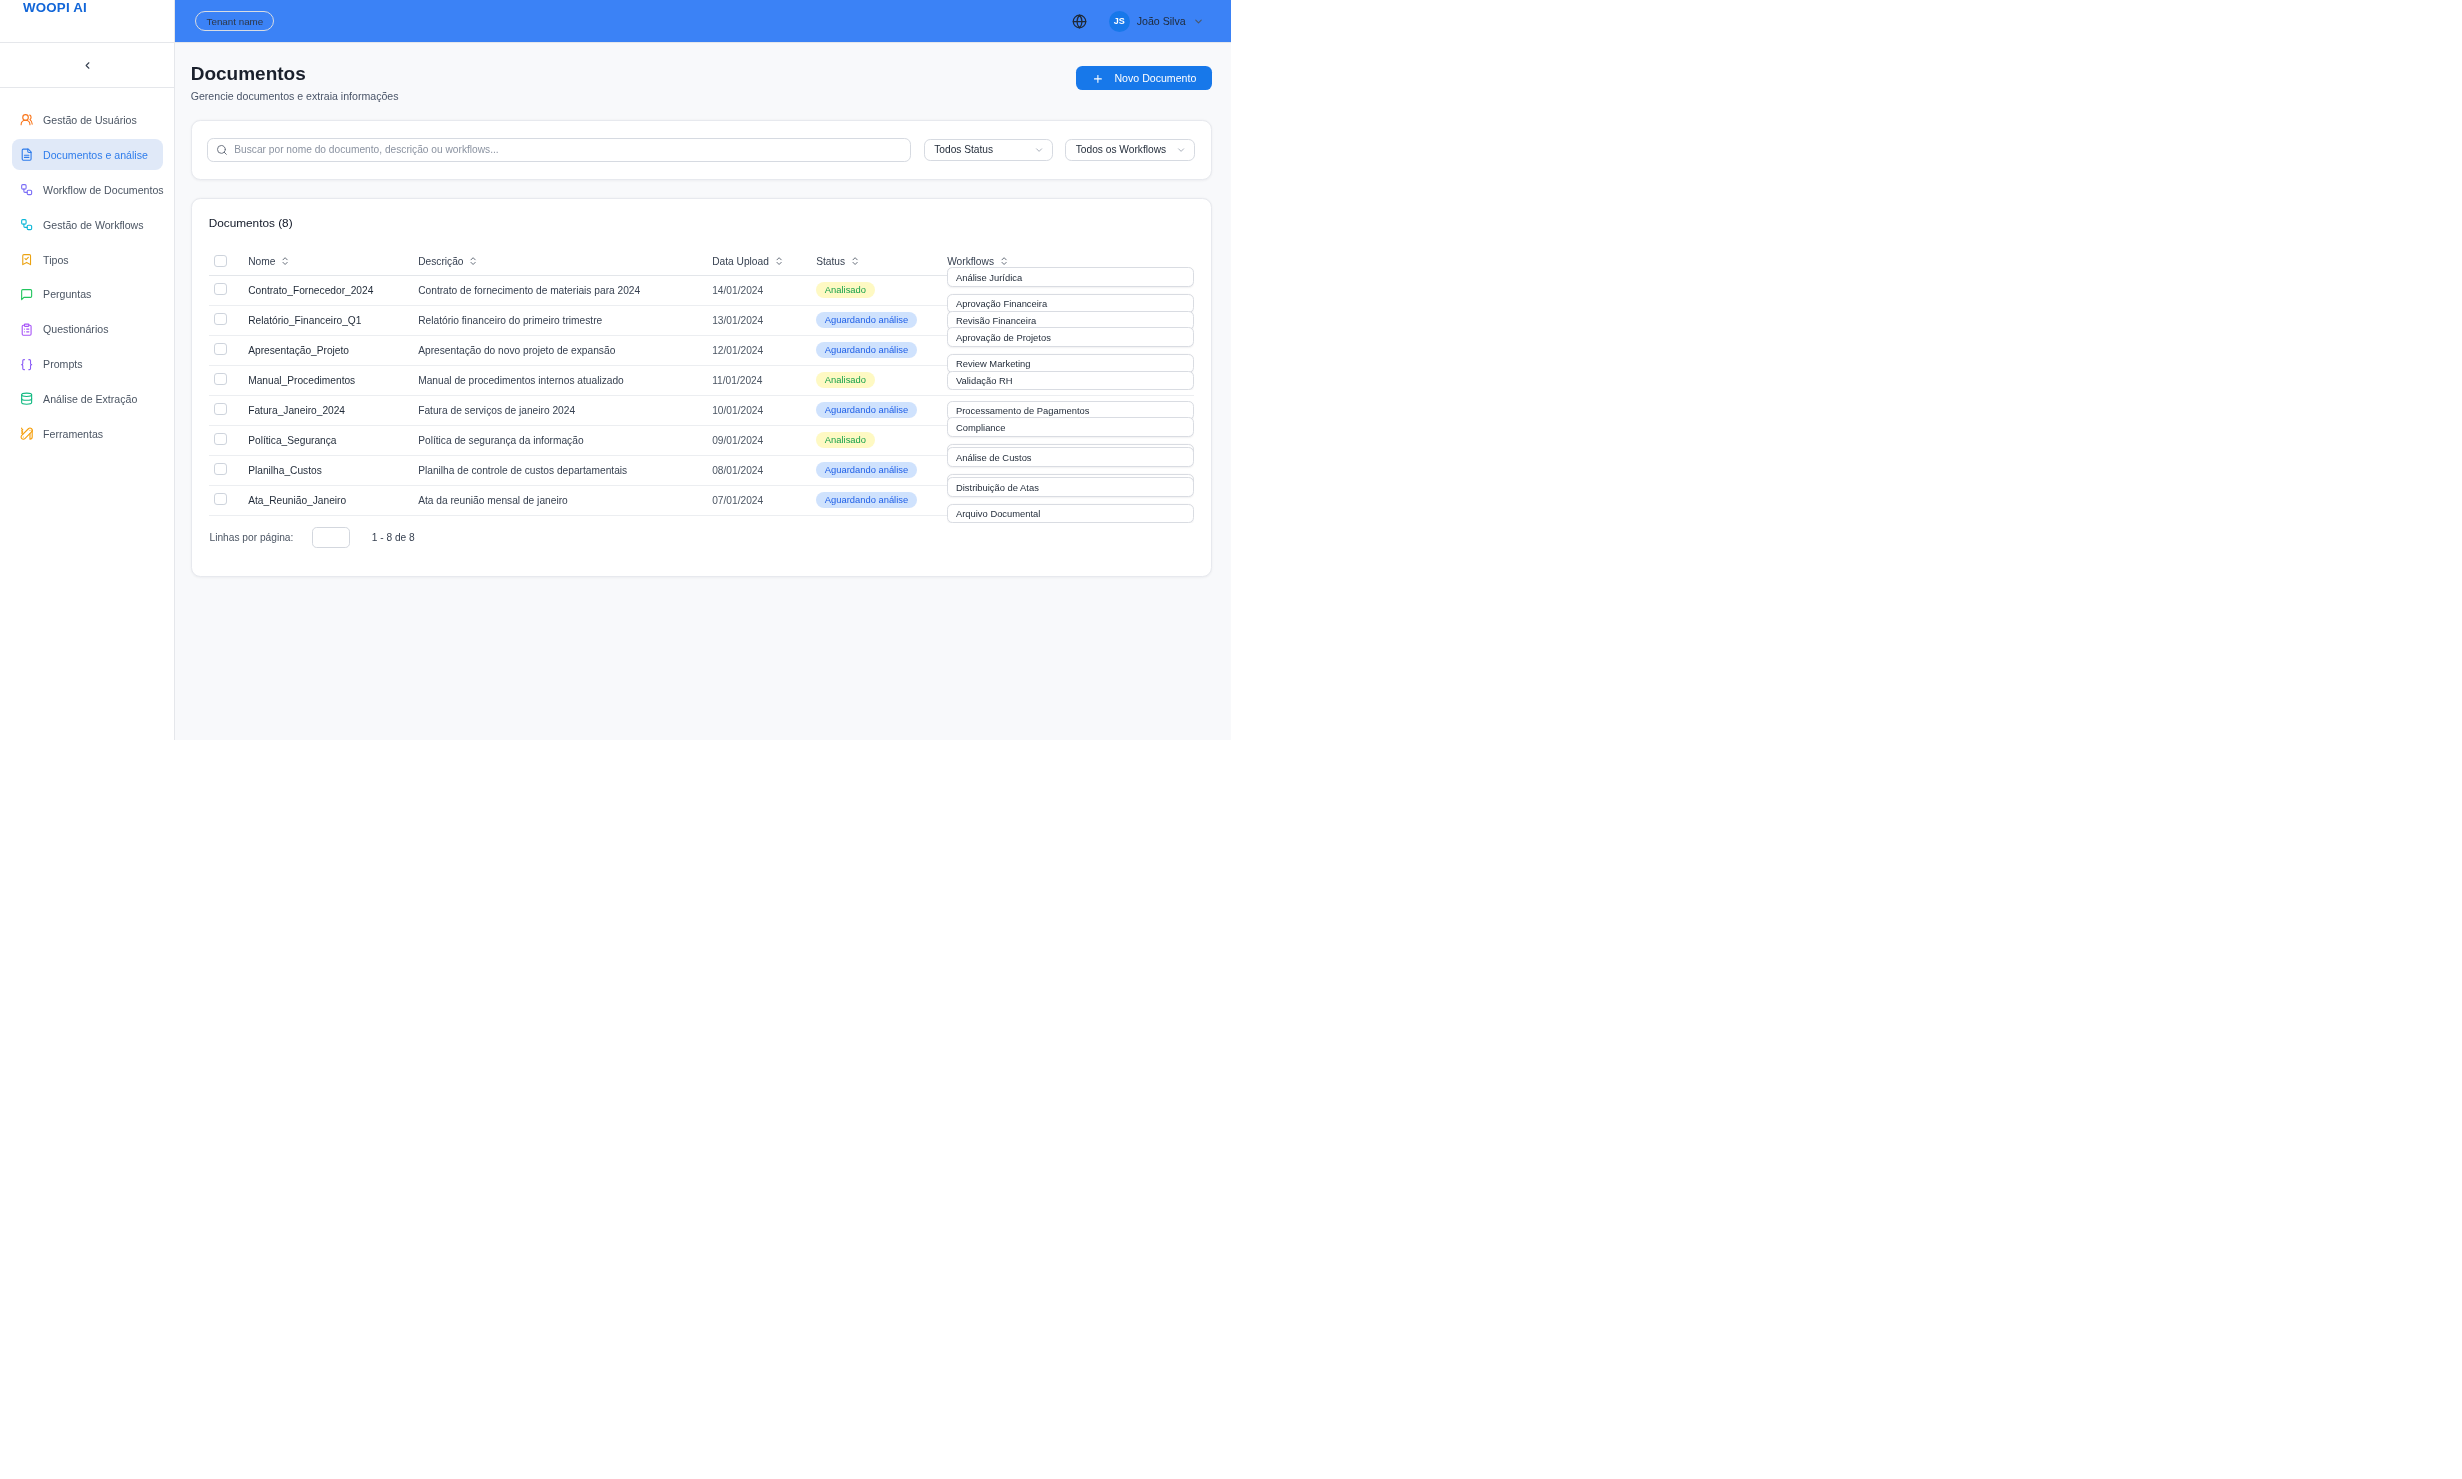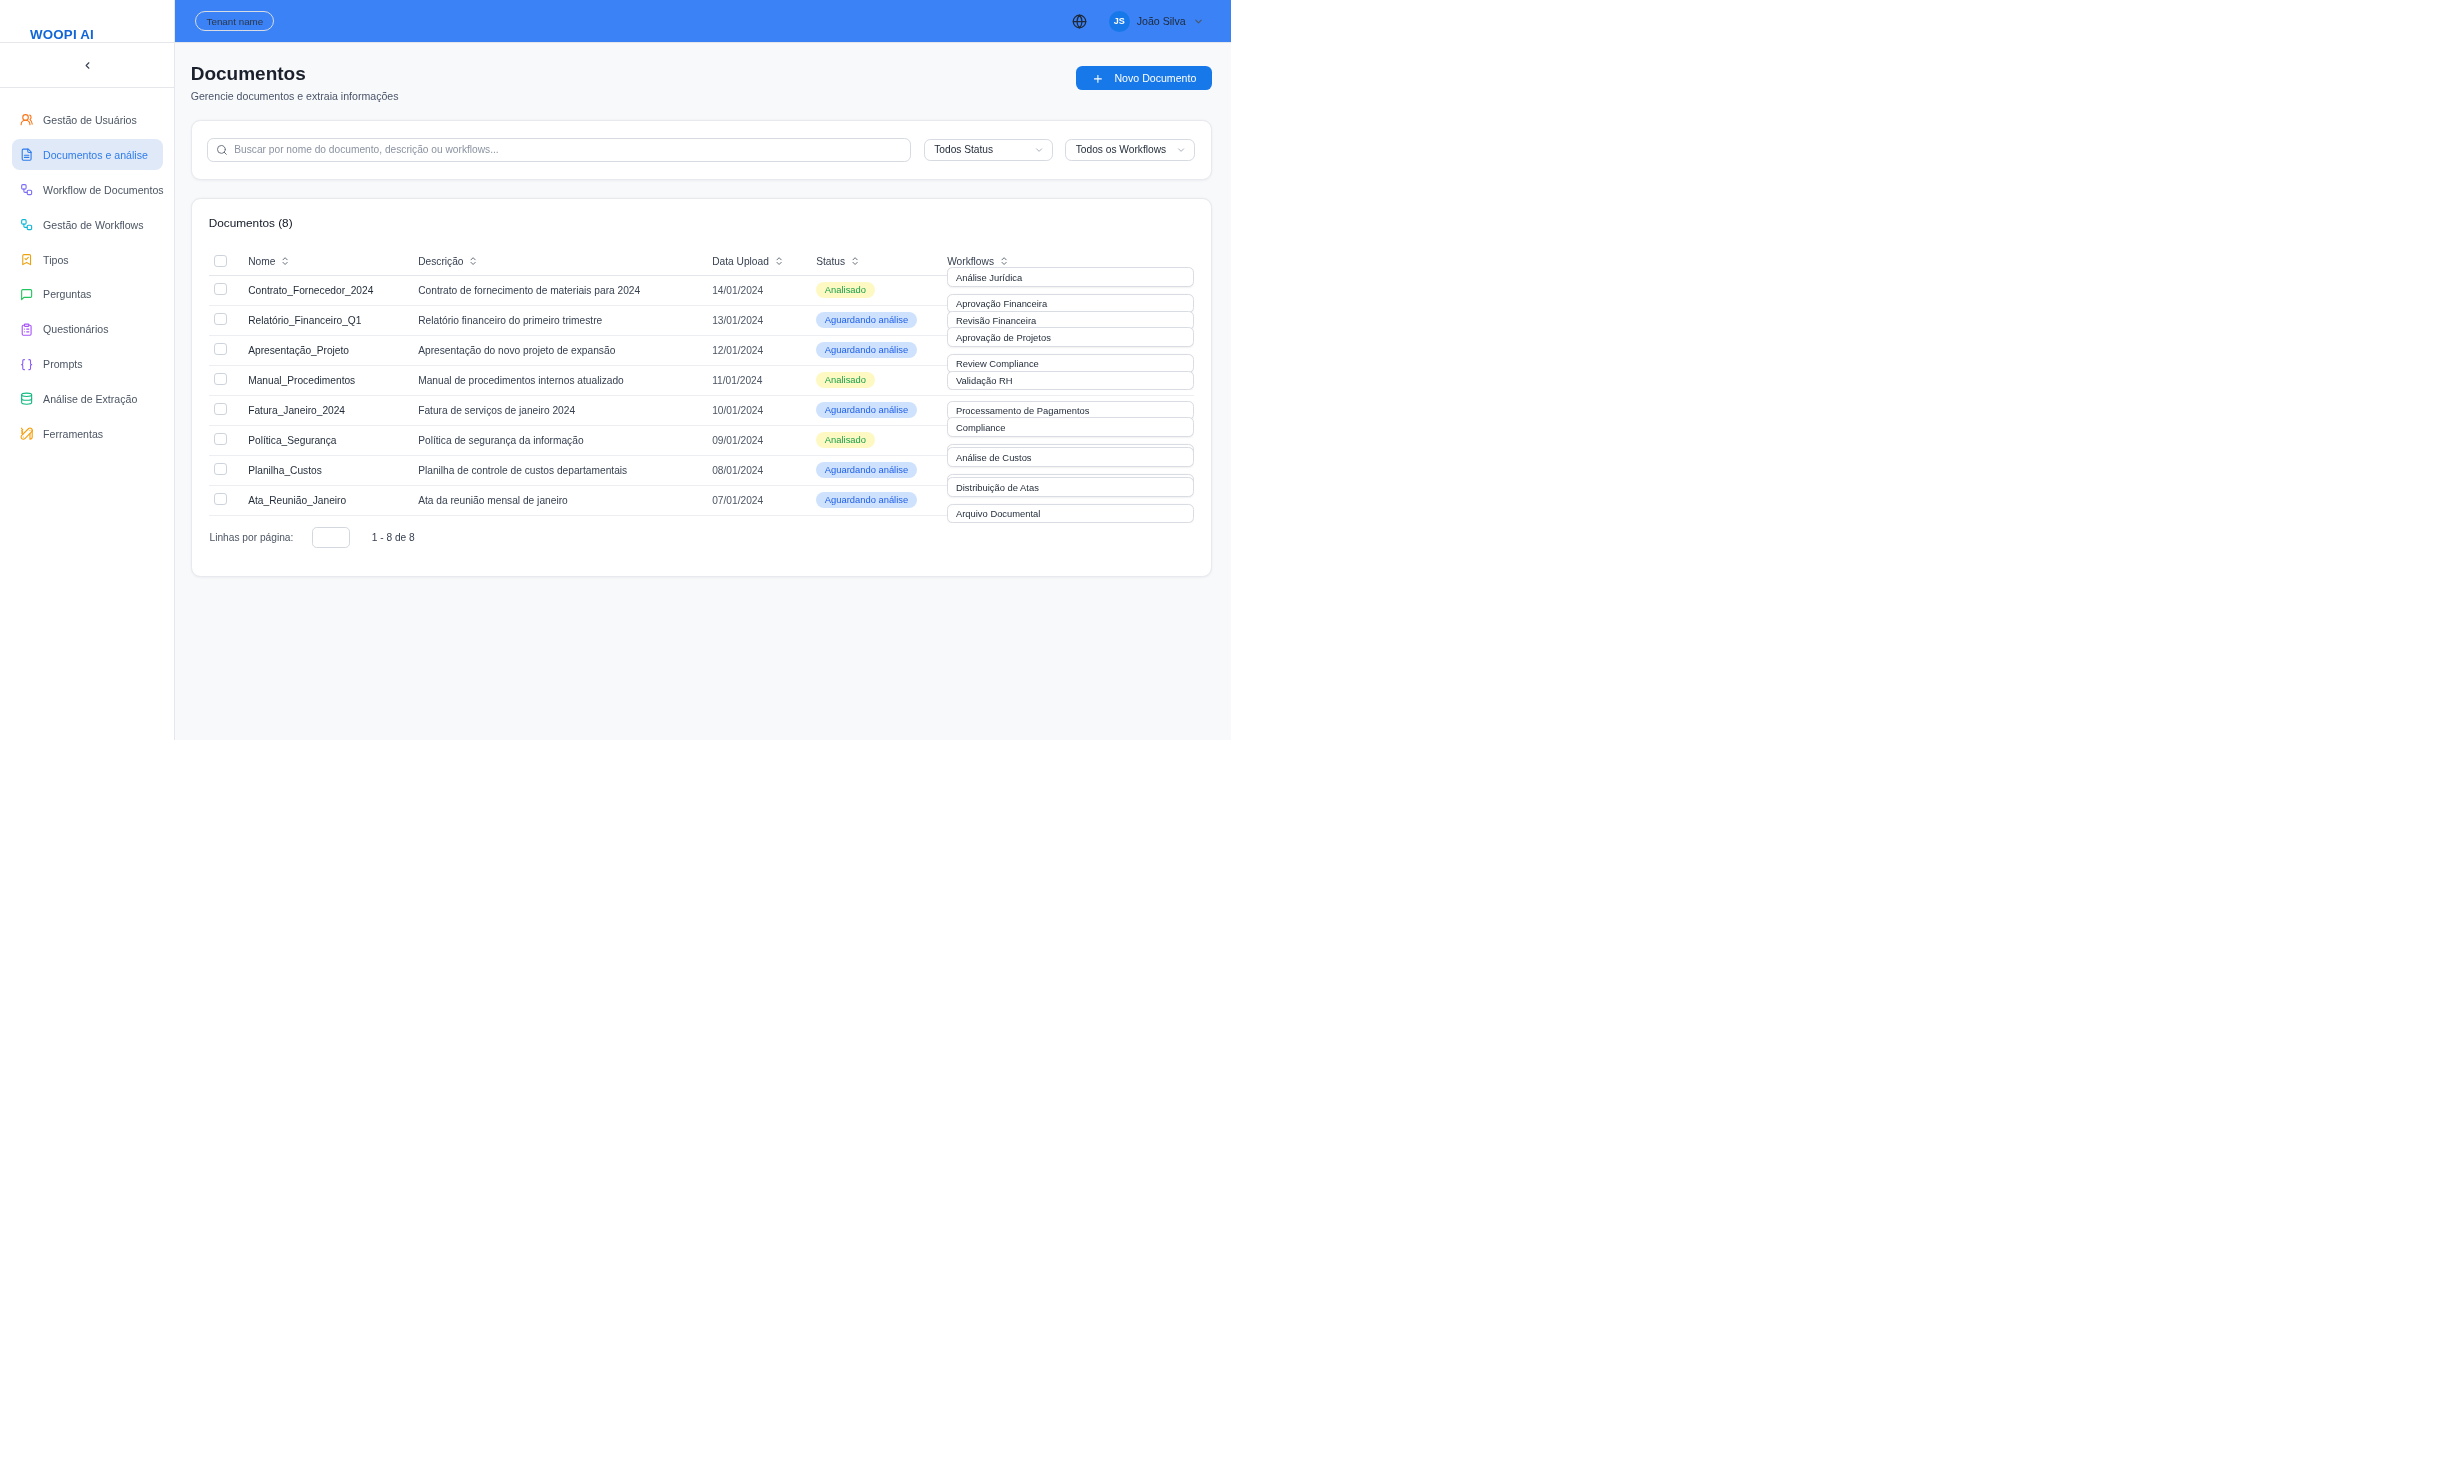--- a/index.html
+++ b/index.html
@@ -5,21 +5,21 @@
   * { box-sizing: border-box; margin: 0; padding: 0; }
   html,body { width:1231px; height:740px; }
   body {
     font-family: "Liberation Sans", "DejaVu Sans", sans-serif;
     background:#fff; color:#1f2937; overflow:hidden;
   }
   .app { display:flex; width:1231px; height:740px; }
 
   
   .sidebar { width:175px; min-width:175px; height:100%; background:#fff; border-right:0.8px solid #e5e7eb; display:flex; flex-direction:column; }
-  .logo-box { height:43px; display:flex; align-items:flex-end; padding-left:30px; border-bottom:0.8px solid #e5e7eb; }
+  .logo-box { height:43px; display:flex; align-items:flex-start; padding-left:23px; border-bottom:0.8px solid #e5e7eb; }
   .logo { font-size:13.3px; font-weight:800; color:#1266d8; letter-spacing:0.2px; }
   .collapse-bar { height:45px; display:flex; align-items:center; justify-content:center; border-bottom:0.8px solid #e5e7eb; cursor:pointer; }
   .collapse-bar svg { stroke:#374151; }
   .nav { padding:16.5px 11px 0 11.8px; display:flex; flex-direction:column; gap:3.9px; }
   .nav-item { height:31px; border-radius:7.8px; display:flex; align-items:center; padding-left:8.6px; gap:9.4px; cursor:pointer; }
   .nav-item .lbl { font-size:10.6px; color:#4b5563; white-space:nowrap; }
   .nav-item.active { background:#e0e9f8; }
   .nav-item.active .lbl { color:#2e7ceb; }
   .nav-item svg { width:13.3px; height:13.3px; flex:none; }
 
@@ -305,21 +305,21 @@
               </div>
             </div>
             <div class="trow">
               <div class="cell"><span class="checkbox"></span></div>
               <div class="cell c-name">Apresentação_Projeto</div>
               <div class="cell c-desc">Apresentação do novo projeto de expansão</div>
               <div class="cell c-date">12/01/2024</div>
               <div class="cell"><span class="badge badge-aguardando">Aguardando análise</span></div>
               <div class="cell c-wf">
                 <span class="chip">Aprovação de Projetos</span>
-                <span class="chip">Review Compliance</span>
+                <span class="chip">Review Marketing</span>
               </div>
             </div>
             <div class="trow">
               <div class="cell"><span class="checkbox"></span></div>
               <div class="cell c-name">Manual_Procedimentos</div>
               <div class="cell c-desc">Manual de procedimentos internos atualizado</div>
               <div class="cell c-date">11/01/2024</div>
               <div class="cell"><span class="badge badge-analisado">Analisado</span></div>
               <div class="cell c-wf">
                 <span class="chip">Validação RH</span>

